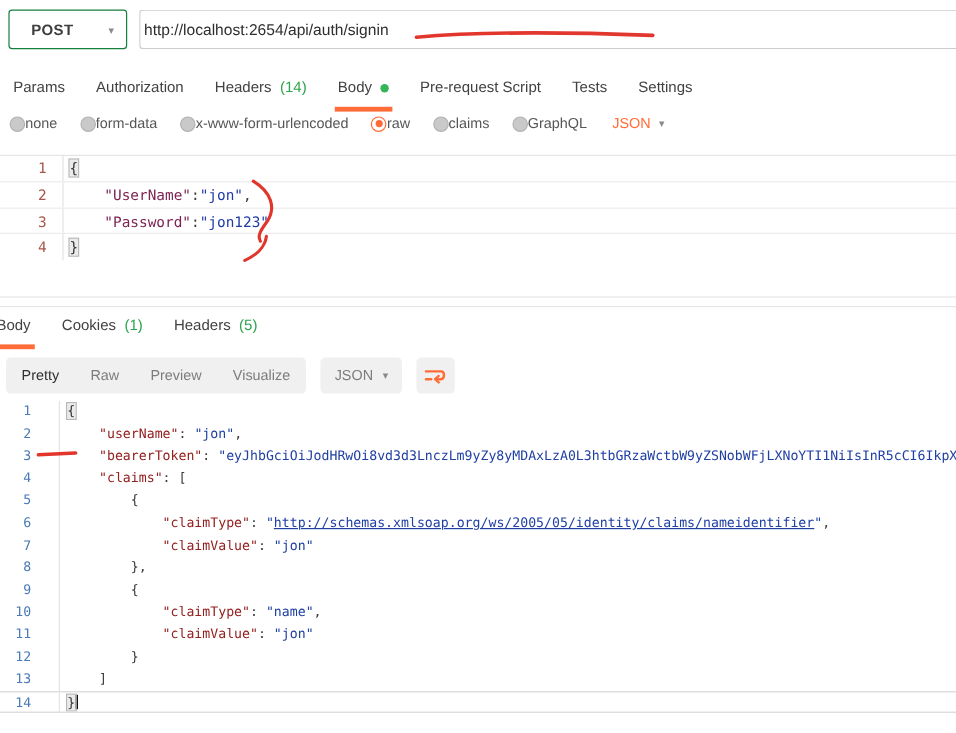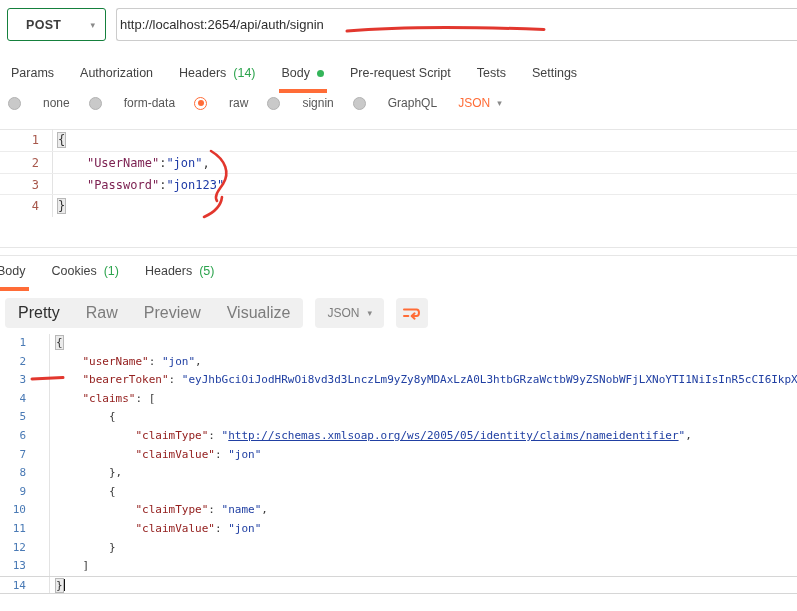--- a/index.html
+++ b/index.html
@@ -26,21 +26,21 @@
   .tabs { position:absolute; display:flex; gap:20px; font-size:12.5px; color:#424242; }
   #request-tabs { left:8px; top:58px; }
   .tab { display:flex; align-items:center; gap:7px; padding:8px 3px 9px 3px;
          border-bottom:4px solid transparent; cursor:pointer; white-space:nowrap; }
   .tab.active { border-bottom-color:#ff6c37; }
   .tab .count { color:#2da44e; }
   .tab .dot { width:7px; height:7px; border-radius:50%; background:#34b55a; }
   
   .modes { position:absolute; left:8px; top:96px; display:flex; align-items:center;
            gap:19px; font-size:12px; color:#565656; }
-  .mode { display:flex; align-items:center; gap:22px; cursor:pointer; white-space:nowrap; }
+  .mode { display:flex; align-items:center; gap:0; cursor:pointer; white-space:nowrap; }
   .rb { width:13px; height:13px; border-radius:50%; background:#c9c9c9; border:1px solid #b2b2b2; position:relative; }
   .rb.sel { background:#fff; border:1.5px solid #ff6c37; }
   .rb.sel::after { content:""; position:absolute; inset:2.5px; border-radius:50%; background:#ff6c37; }
   .json-select { display:flex; align-items:center; gap:7px; color:#ff6c37; cursor:pointer; margin-left:2px; }
   .json-select .chev { margin-left:0; }
   
   .hr { position:absolute; left:0; width:797px; height:1px; background:#e6e6e6; }
   
   .code { position:absolute; left:0; width:797px; font-family:"DejaVu Sans Mono", monospace; }
   .code-row { display:flex; width:797px; }
@@ -62,21 +62,21 @@
   .code.resp .seg-s { color:#2140a3; }
   .code.resp .seg-l { color:#2140a3; text-decoration:underline; cursor:pointer; }
   .code-row.edge-top { border-top:1px solid #ececec; }
   .code-row.edge-both { border-top:1px solid #ececec; border-bottom:1px solid #ececec; }
   .code-row.current { border-top:1px solid #d6d6d6; border-bottom:1px solid #d6d6d6; }
   .cursor { display:inline-block; width:2px; height:12px; background:#111; vertical-align:-2px; }
   
   #response-tabs { left:-6px; top:256px; }
   .view-bar { position:absolute; left:5px; top:298px; display:flex; align-items:center; }
   .seg-group { background:#f0f0f0; border-radius:4px; height:30px; display:flex; align-items:center; }
-  .vt { padding:0 13px; font-size:16px; color:#7c7c7c; cursor:pointer; white-space:nowrap; }
+  .vt { padding:0 13px; font-size:12px; color:#7c7c7c; cursor:pointer; white-space:nowrap; }
   .vt.active { color:#2f2f2f; }
   .json-group { margin-left:12px; padding:0 12px; gap:8px; font-size:12px; color:#7c7c7c; cursor:pointer; }
   .wrap-btn { margin-left:12px; width:32px; height:30px; background:#f0f0f0; border:none;
               border-radius:4px; display:flex; align-items:center; justify-content:center; cursor:pointer; }
   
   .annot { position:absolute; left:0; top:0; z-index:9; pointer-events:none; }
 </style>
 </head>
 <body>
 
@@ -128,26 +128,30 @@
   <div id="body-modes" class="modes">
     <label class="mode">
         <span class="rb"></span>
         <span>none</span>
       </label>
       <label class="mode">
         <span class="rb"></span>
         <span>form-data</span>
       </label>
       <label class="mode">
+        <span class="rb"></span>
+        <span>x-www-form-urlencoded</span>
+      </label>
+      <label class="mode">
         <span class="rb sel"></span>
         <span>raw</span>
       </label>
       <label class="mode">
         <span class="rb"></span>
-        <span>signin</span>
+        <span>claims</span>
       </label>
       <label class="mode">
         <span class="rb"></span>
         <span>GraphQL</span>
       </label>
       <span class="json-select">
       <span>JSON</span>
       <span class="chev">▾</span>
     </span>
   </div>

